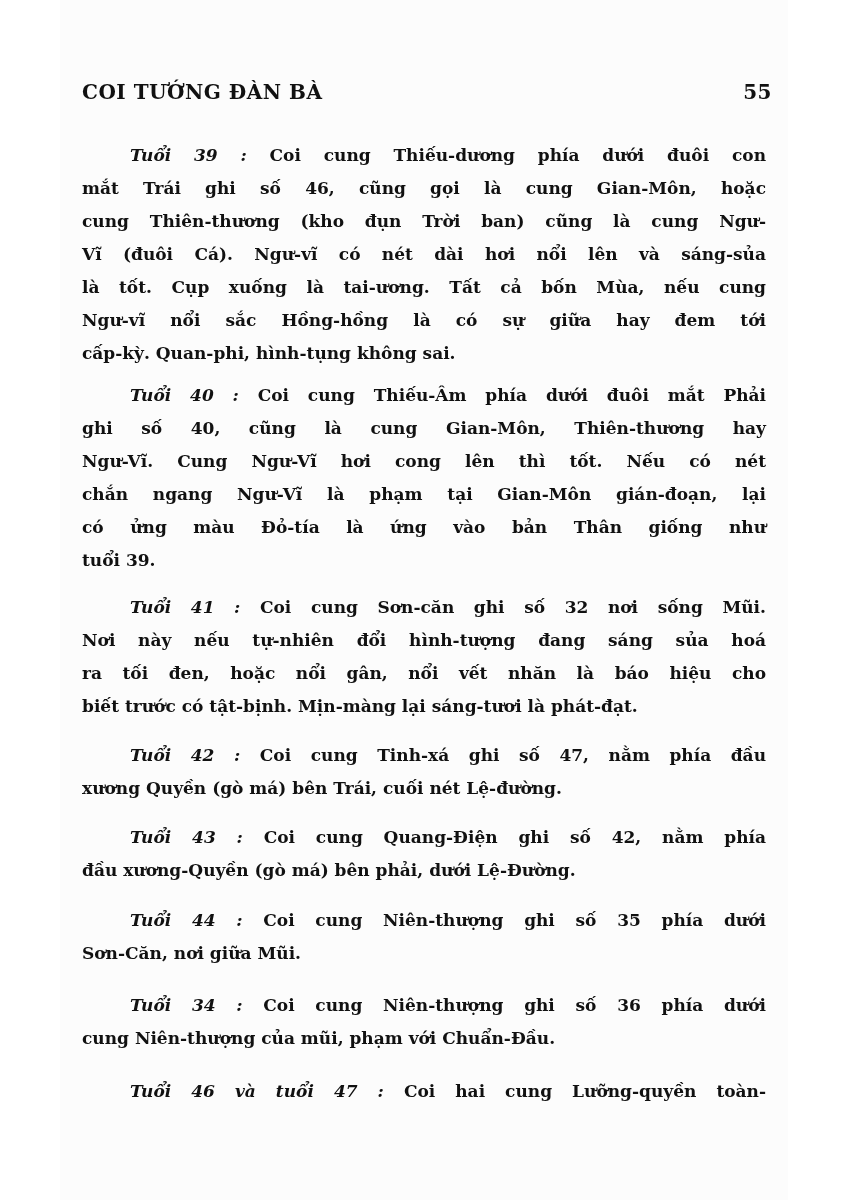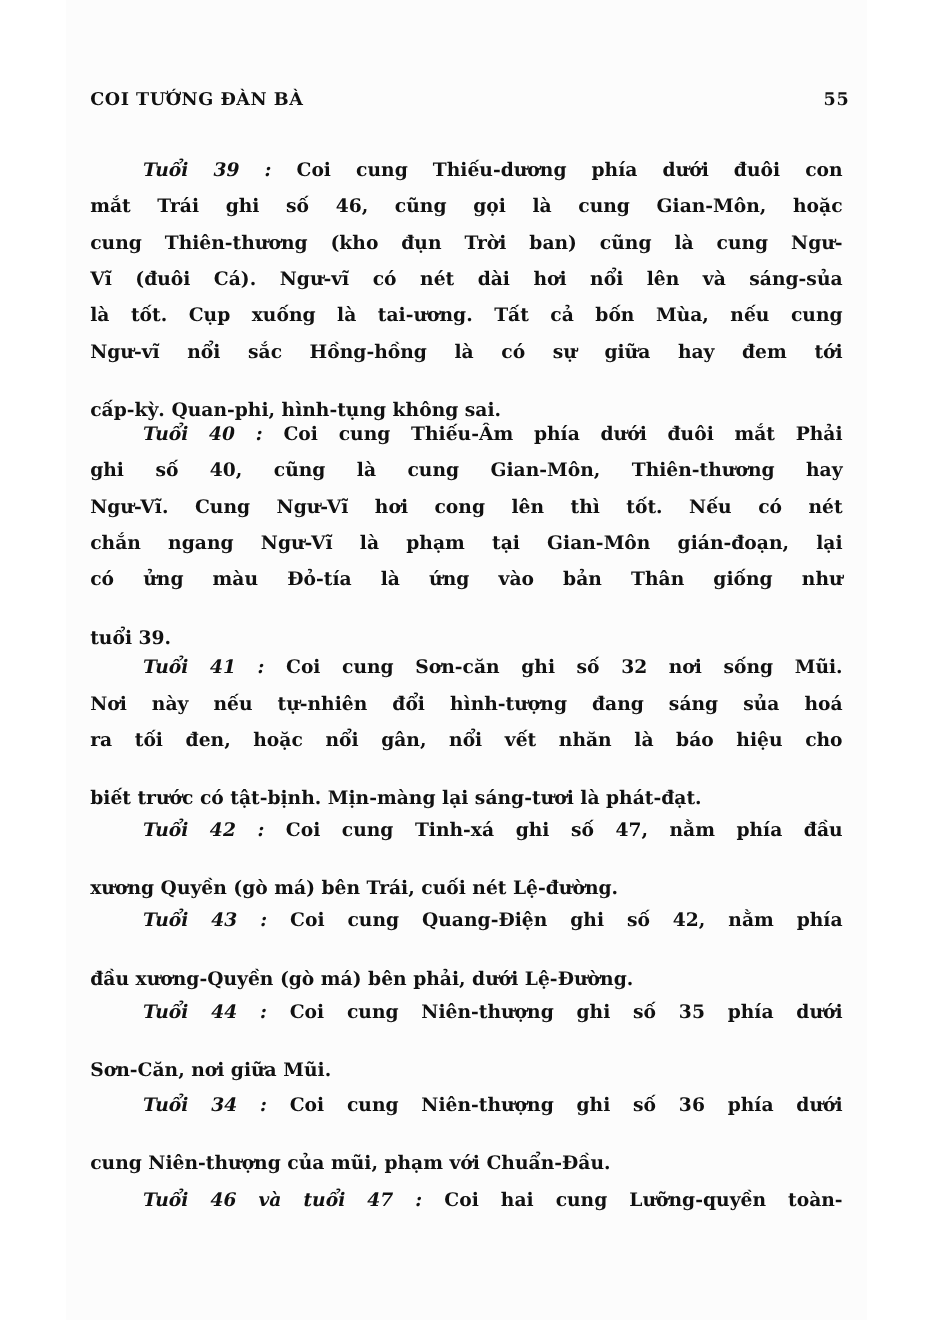--- a/index.html
+++ b/index.html
@@ -15,41 +15,41 @@
       position: absolute;
       left: 60px; top: 0;
       width: 728px; height: 1200px;
       background: #fcfcfc;
     }
     .running-header {
       position: absolute;
       left: 82px; top: 80px;
       width: 690px;
       height: 24px;
-      font-size: 16px;
+      font-size: 20px;
       font-weight: bold;
       letter-spacing: 0.5px;
     }
     .running-header .title { position: absolute; left: 0; top: 0; }
     .running-header .page-no { position: absolute; right: 0; top: 0; }
 
     .line {
       position: absolute;
       left: 82px;
       width: 684px;
       height: 30px;
       font-size: 17px;
       font-weight: bold;
       line-height: 30px;
       white-space: nowrap;
       text-align: justify;
       text-align-last: justify;
     }
     .line.first { left: 130px; width: 636px; }
-    .line.last { text-align-last: left; margin-top: 20px; }
+    .line.last { text-align-last: left; }
     .lbl { font-style: italic; }
   </style>
 </head>
 <body>
 
 <div class="page"></div>
 
 <div class="running-header">
   <span class="title">COI TƯỚNG ĐÀN BÀ</span>
   <span class="page-no">55</span>

